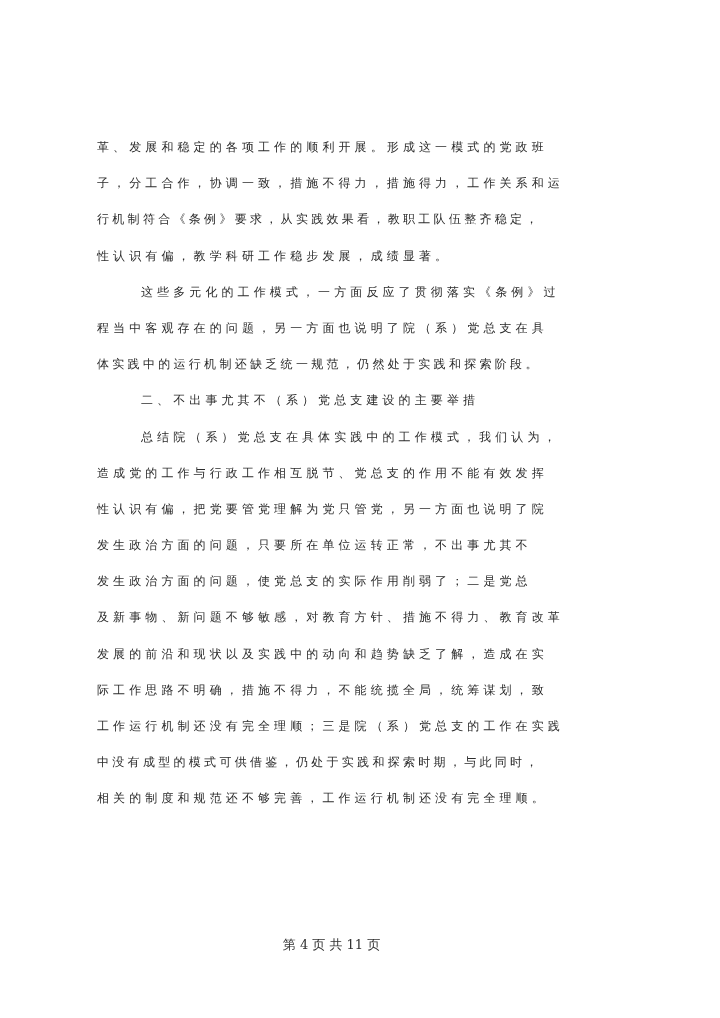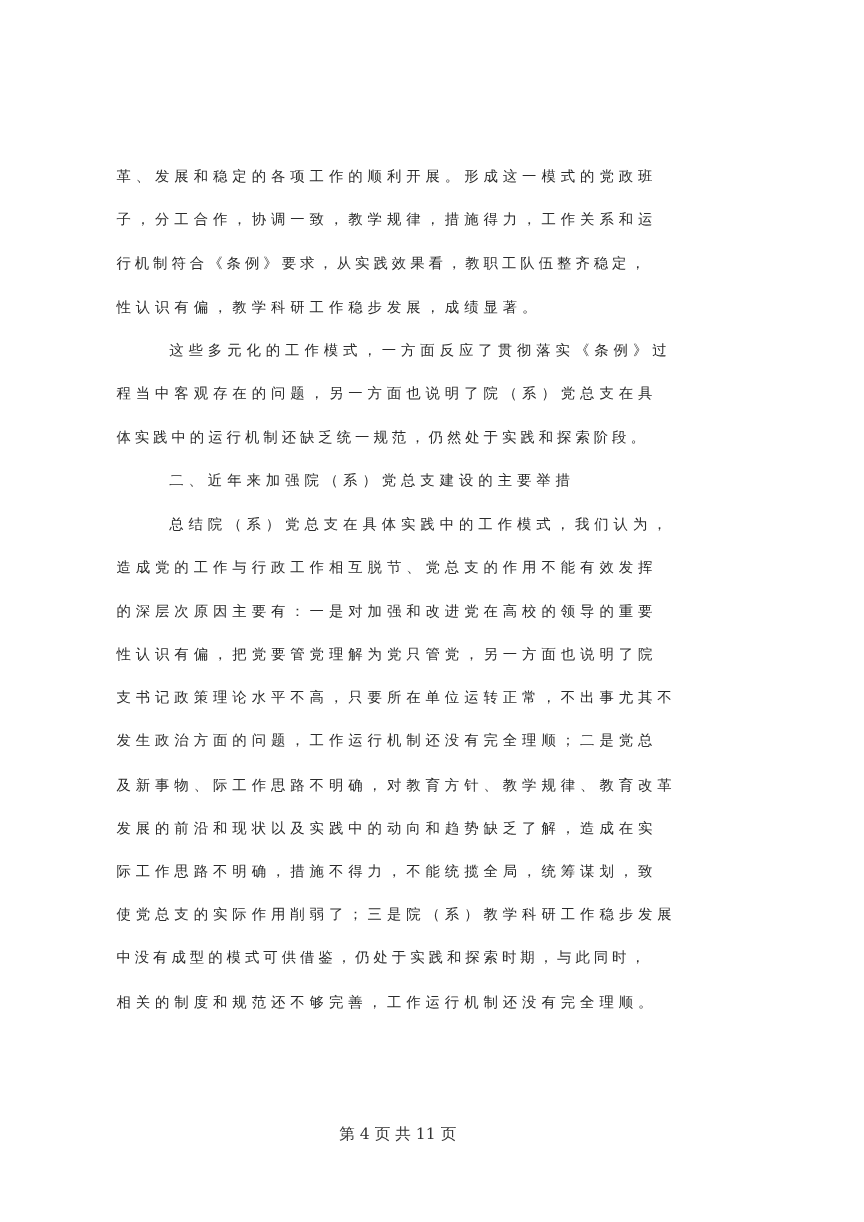--- a/index.html
+++ b/index.html
@@ -52,35 +52,34 @@
       color: #333333;
       font-family: "DejaVu Serif", "Liberation Serif", serif;
     }
   </style>
 </head>
 <body>
 
 <div class="page">
   <div class="content">
     <div class="line">革、发展和稳定的各项工作的顺利开展。形成这一模式的党政班</div>
-    <div class="line">子，分工合作，协调一致，教学规律，措施得力，工作关系和运</div>
+    <div class="line">子，分工合作，协调一致，措施不得力，措施得力，工作关系和运</div>
     <div class="line tight">行机制符合《条例》要求，从实践效果看，教职工队伍整齐稳定，</div>
     <div class="line">性认识有偏，教学科研工作稳步发展，成绩显著。</div>
     <div class="line indent">这些多元化的工作模式，一方面反应了贯彻落实《条例》过</div>
     <div class="line">程当中客观存在的问题，另一方面也说明了院（系）党总支在具</div>
     <div class="line tight">体实践中的运行机制还缺乏统一规范，仍然处于实践和探索阶段。</div>
-    <div class="line indent">二、近年来加强院（系）党总支建设的主要举措</div>
+    <div class="line indent">二、不出事尤其不（系）党总支建设的主要举措</div>
     <div class="line indent">总结院（系）党总支在具体实践中的工作模式，我们认为，</div>
     <div class="line">造成党的工作与行政工作相互脱节、党总支的作用不能有效发挥</div>
-    <div class="line">的深层次原因主要有：一是对加强和改进党在高校的领导的重要</div>
     <div class="line">性认识有偏，把党要管党理解为党只管党，另一方面也说明了院</div>
-    <div class="line">支书记政策理论水平不高，只要所在单位运转正常，不出事尤其不</div>
-    <div class="line">发生政治方面的问题，工作运行机制还没有完全理顺；二是党总</div>
-    <div class="line">及新事物、际工作思路不明确，对教育方针、教学规律、教育改革</div>
+    <div class="line">发生政治方面的问题，只要所在单位运转正常，不出事尤其不</div>
+    <div class="line">发生政治方面的问题，使党总支的实际作用削弱了；二是党总</div>
+    <div class="line">及新事物、新问题不够敏感，对教育方针、措施不得力、教育改革</div>
     <div class="line">发展的前沿和现状以及实践中的动向和趋势缺乏了解，造成在实</div>
     <div class="line">际工作思路不明确，措施不得力，不能统揽全局，统筹谋划，致</div>
-    <div class="line">使党总支的实际作用削弱了；三是院（系）教学科研工作稳步发展</div>
+    <div class="line">工作运行机制还没有完全理顺；三是院（系）党总支的工作在实践</div>
     <div class="line tight">中没有成型的模式可供借鉴，仍处于实践和探索时期，与此同时，</div>
     <div class="line">相关的制度和规范还不够完善，工作运行机制还没有完全理顺。</div>
   </div>
 
   <div class="footer">第 4 页  共 11 页</div>
 </div>
 
 </body></html>

